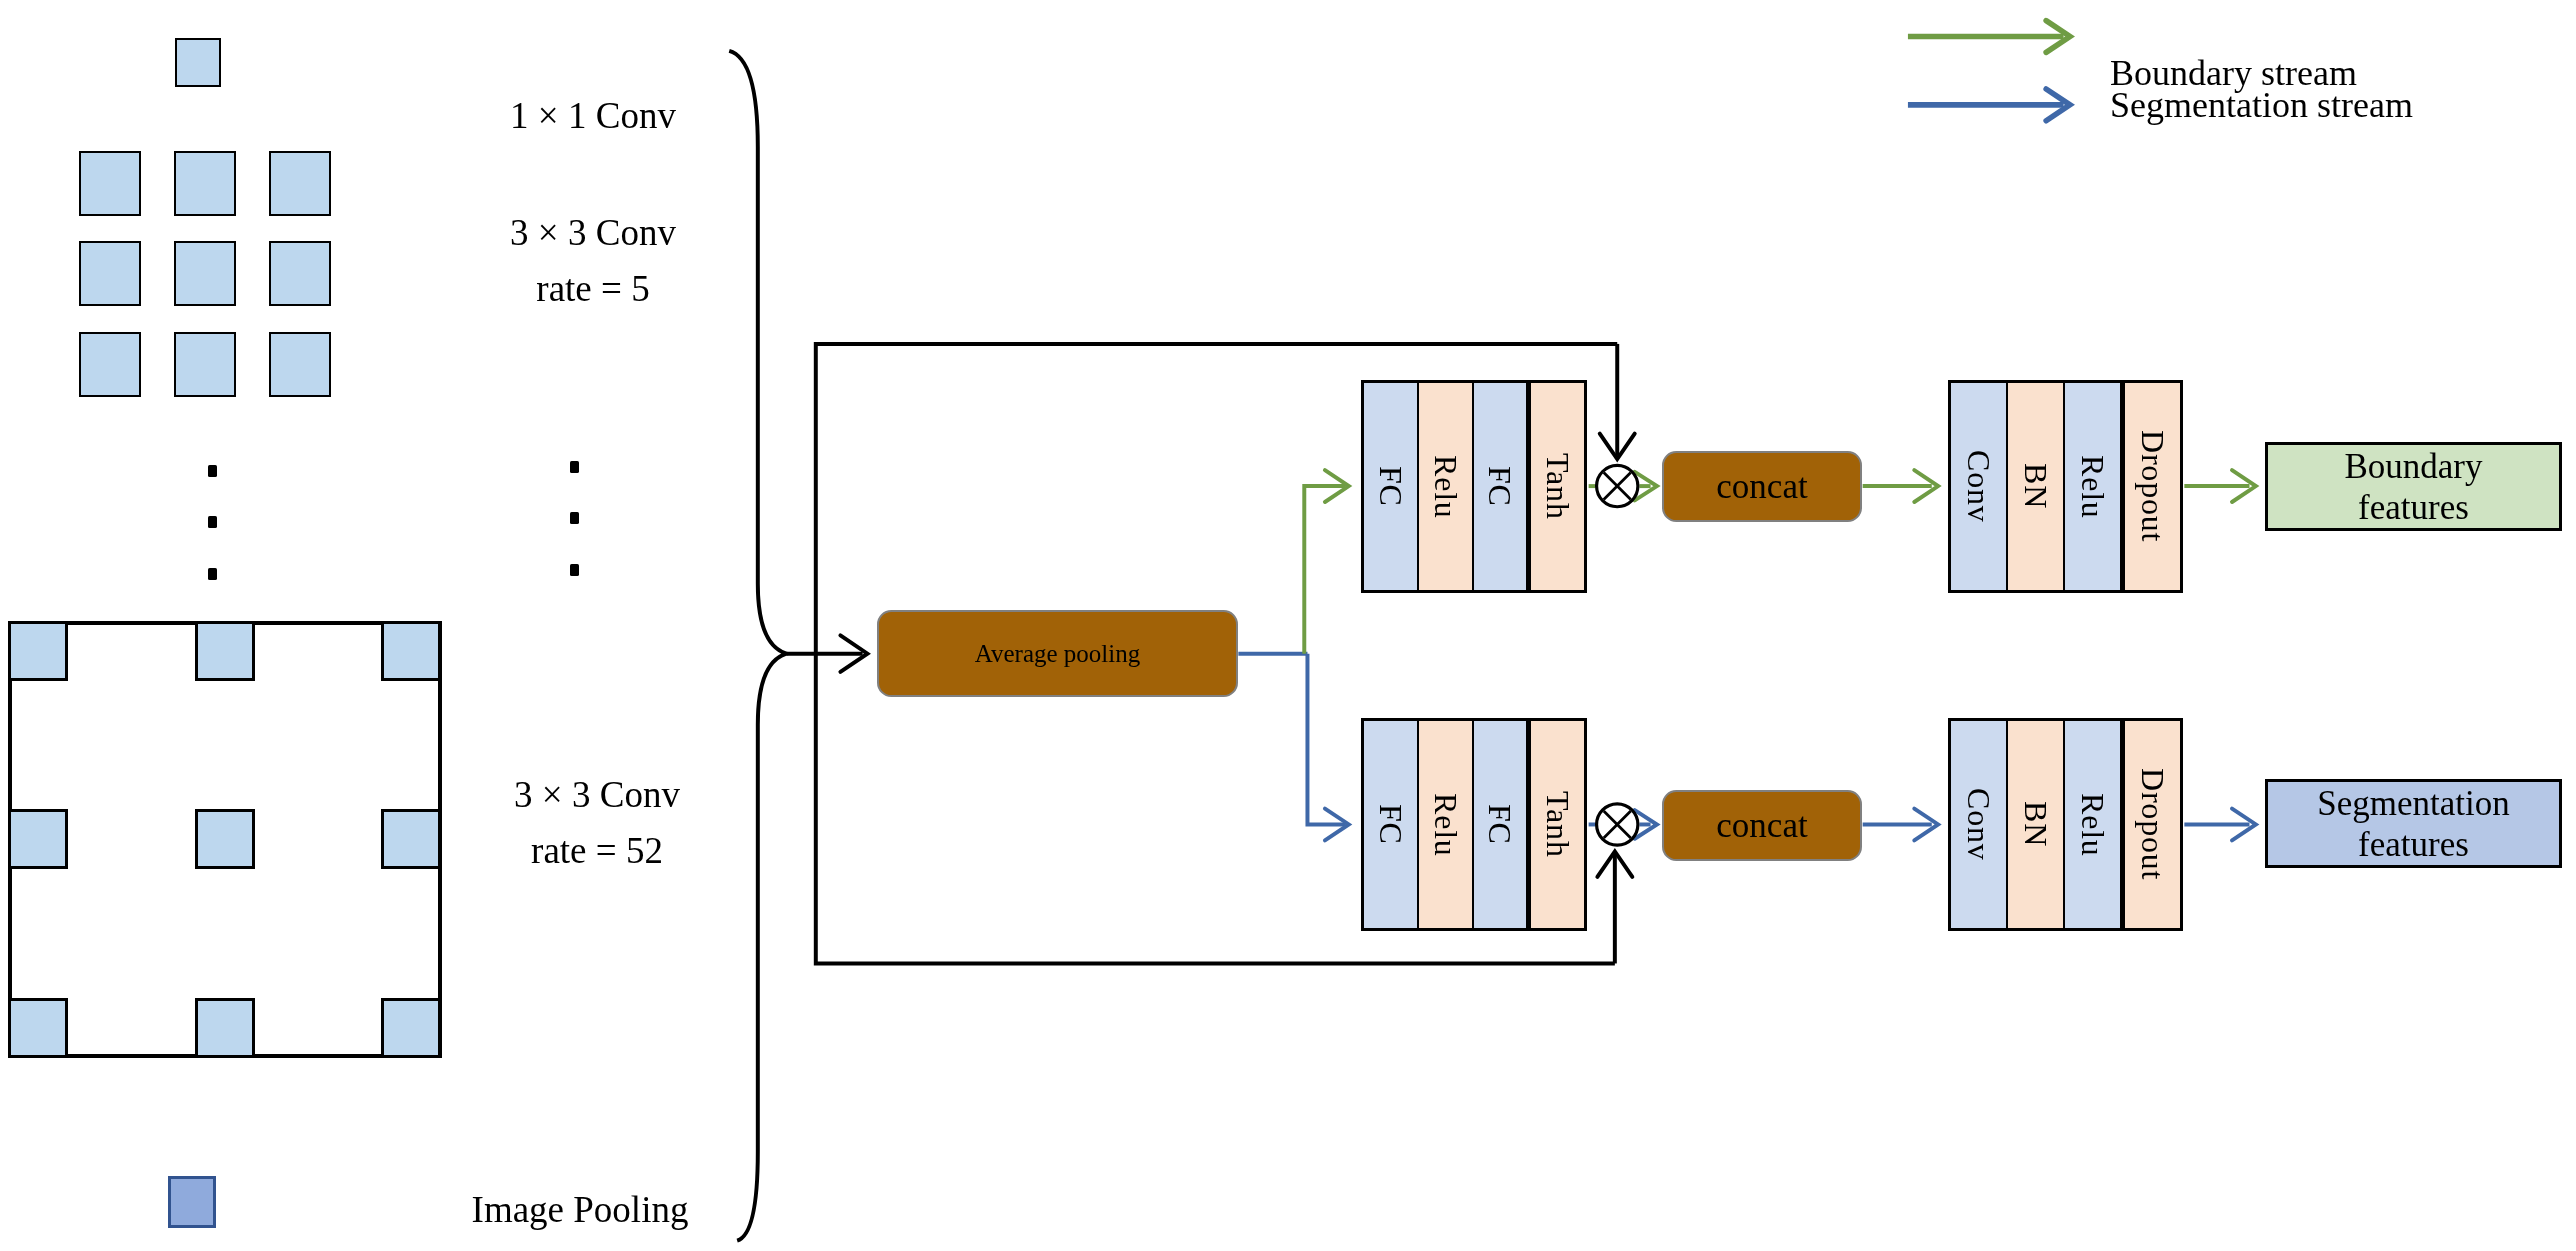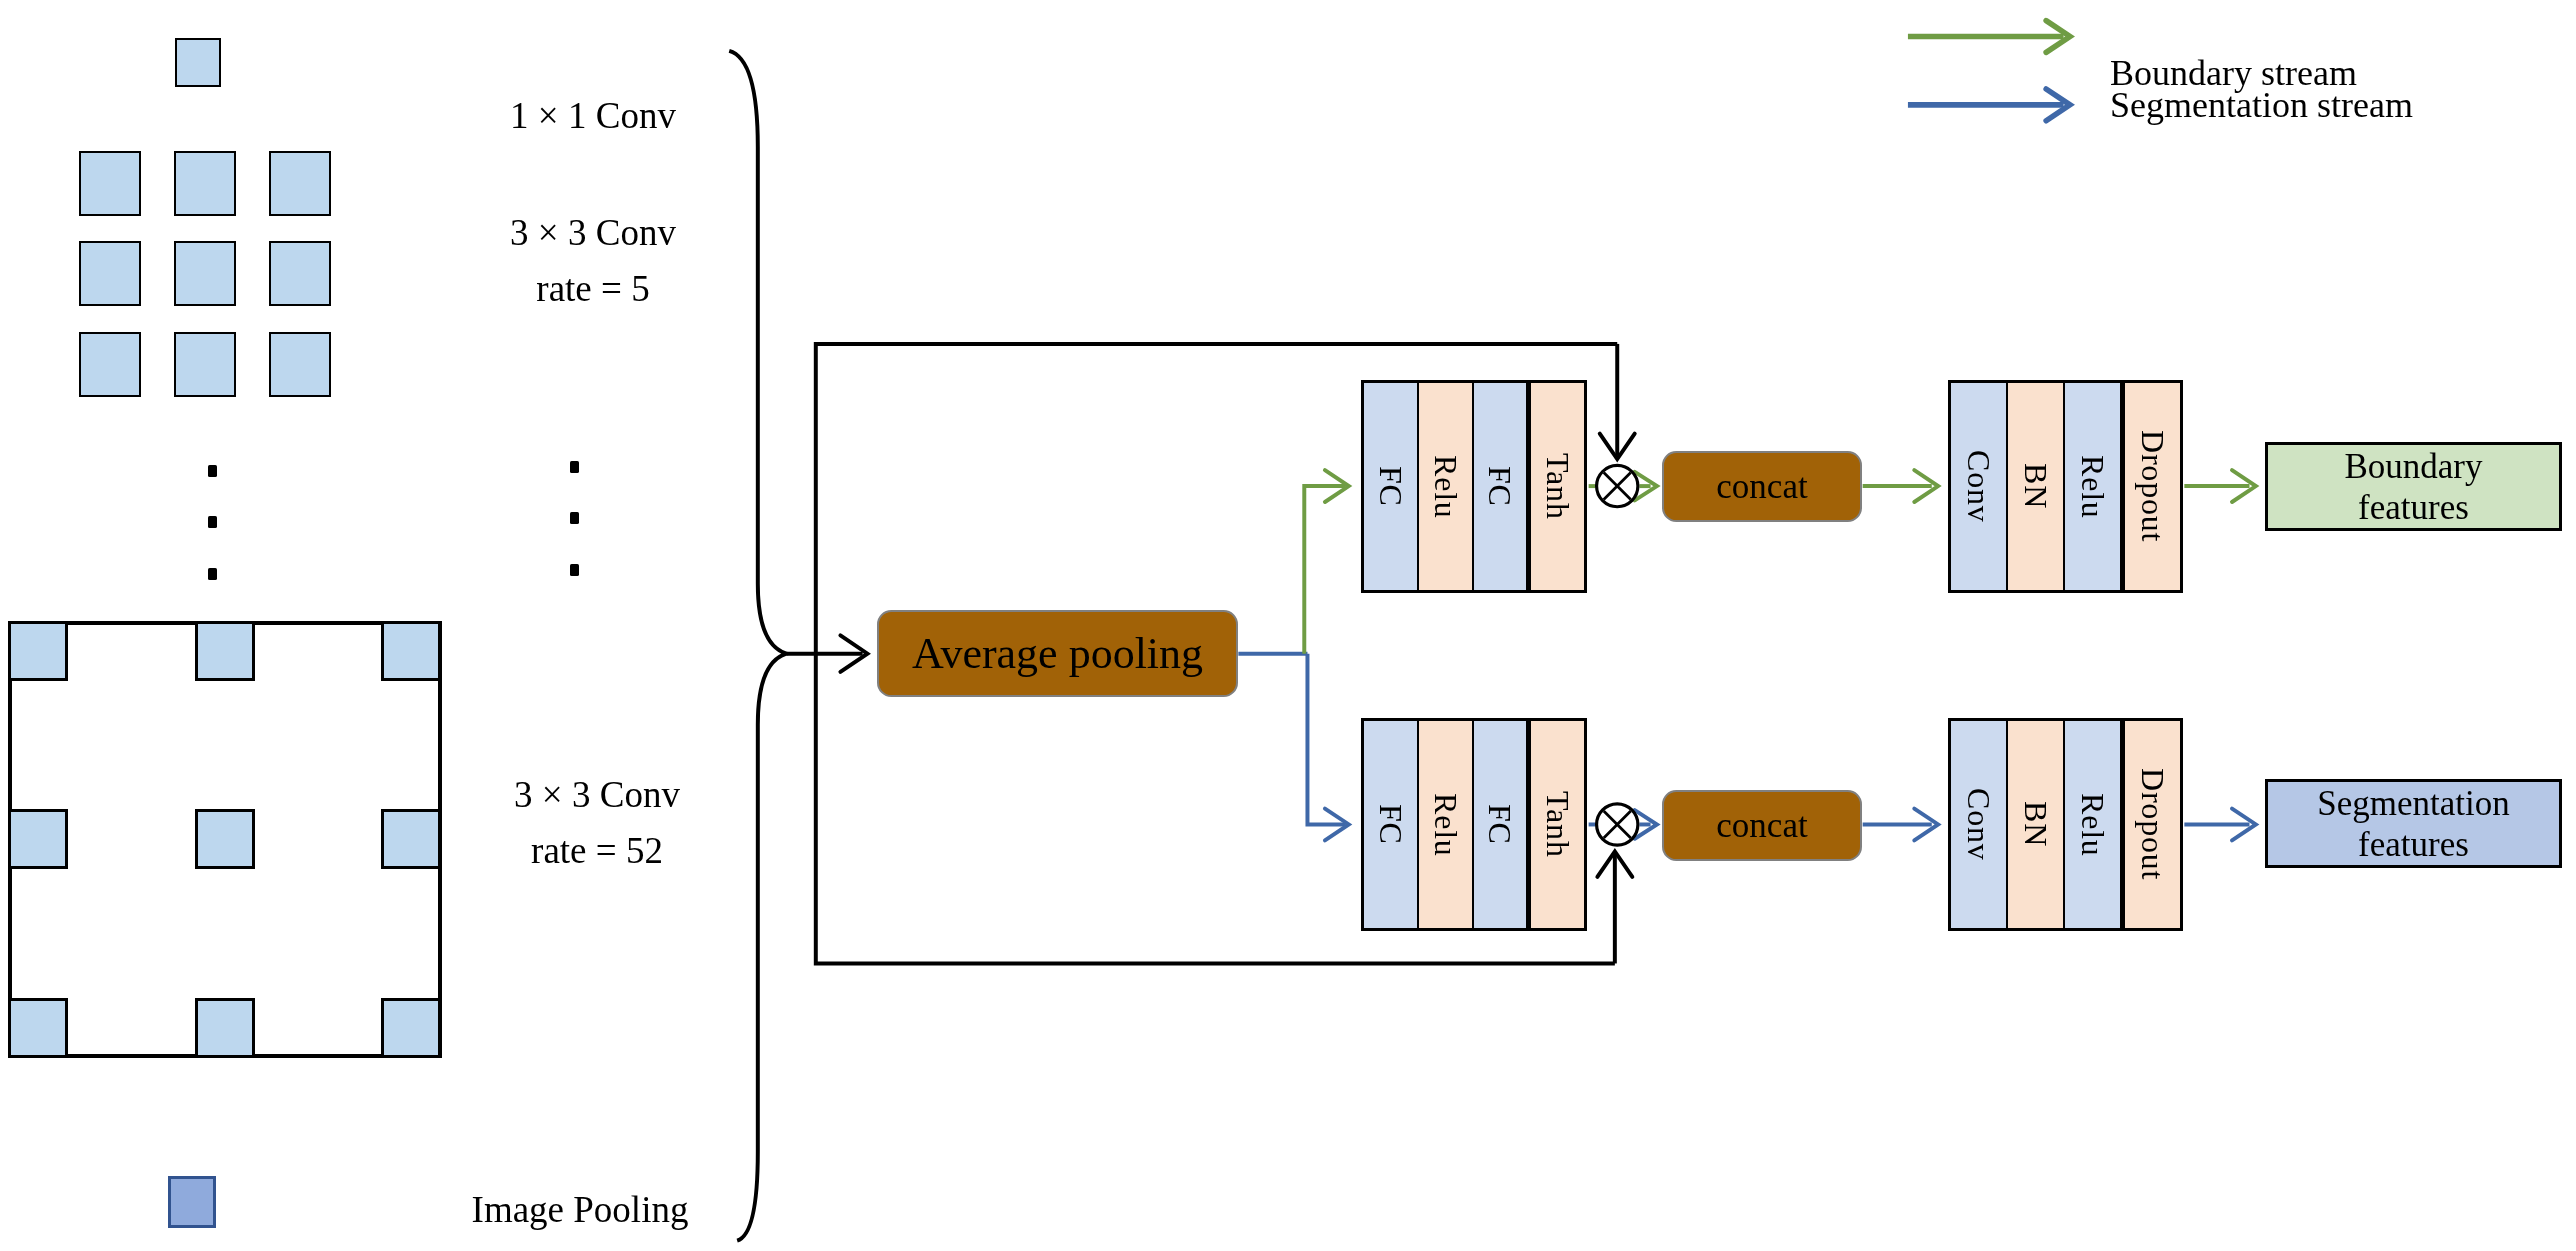--- a/index.html
+++ b/index.html
@@ -14,21 +14,21 @@
   .grid3 .cell{background:#bdd7ee;border:2.4px solid #000;box-sizing:border-box;}
   .bigbox{border:4px solid #000;}
   .bigbox .cell{position:absolute;width:60px;height:60px;background:#bdd7ee;border:3.2px solid #000;box-sizing:border-box;}
   .imgpool-sq{background:#8faadc;border:3.2px solid #31538f;}
   .dot{position:absolute;width:8.7px;height:12px;background:#000;border-radius:1.6px;}
   
   .side-label{position:absolute;width:278px;text-align:center;font-size:37px;line-height:56px;}
   
   .pill{position:absolute;background:#a16207;border:2.4px solid #808080;border-radius:14.3px;
         display:flex;align-items:center;justify-content:center;box-sizing:border-box;}
-  .pill.avg{font-size:44px;}
+  .pill.avg{font-size:25px;}
   .pill.cat{font-size:35px;}
   
   .layer-block{position:absolute;display:flex;border:3.2px solid #000;box-sizing:border-box;background:#fff;}
   .layer-col{flex:1;display:flex;align-items:center;justify-content:center;
              writing-mode:vertical-rl;text-orientation:mixed;font-size:32px;letter-spacing:0.8px;}
   .layer-col.divider{border-left:2.4px solid #000;}
   .layer-col.thick{border-left:5.6px solid #000;}
   .col-blue{background:#ccdaef;}
   .col-peach{background:#fae1ce;}
   

